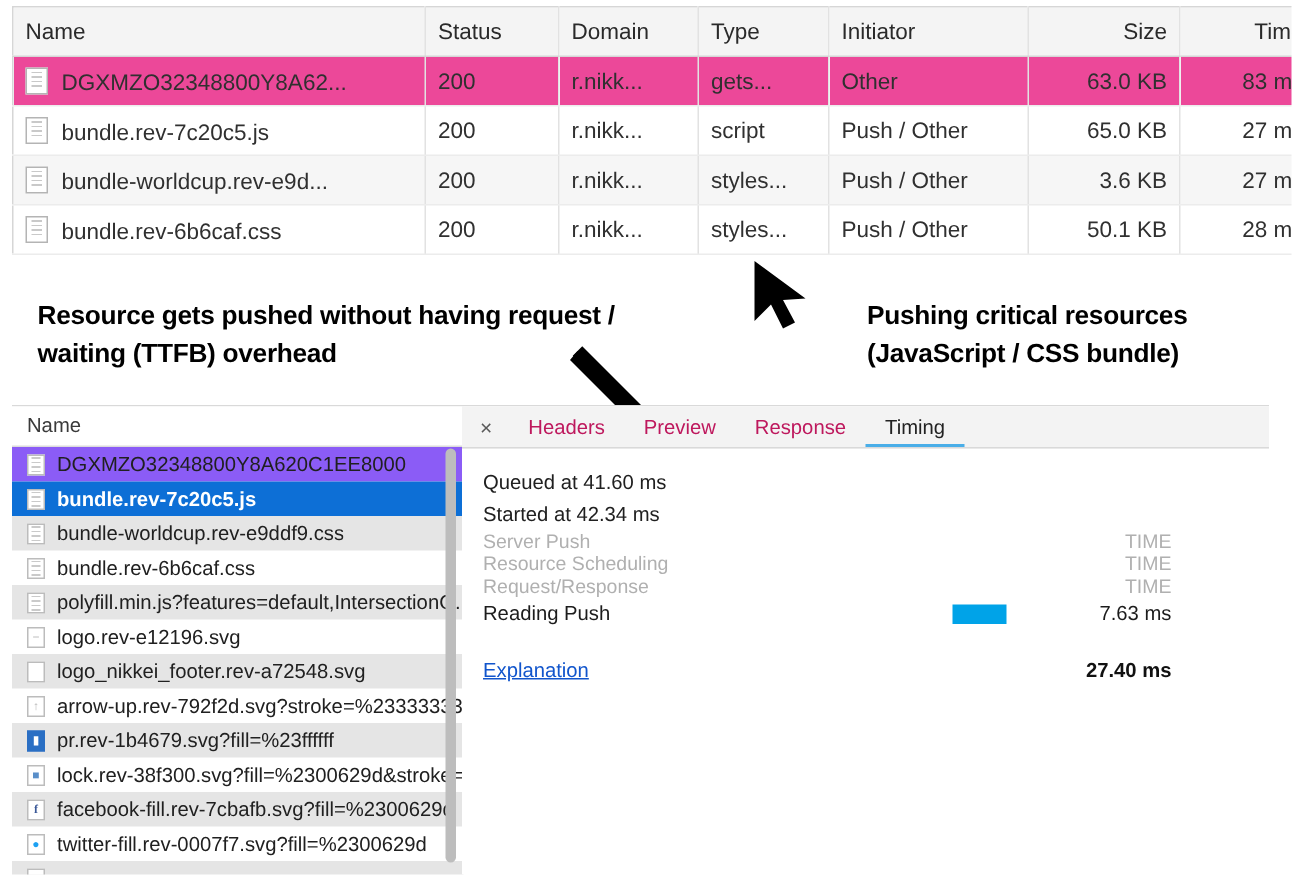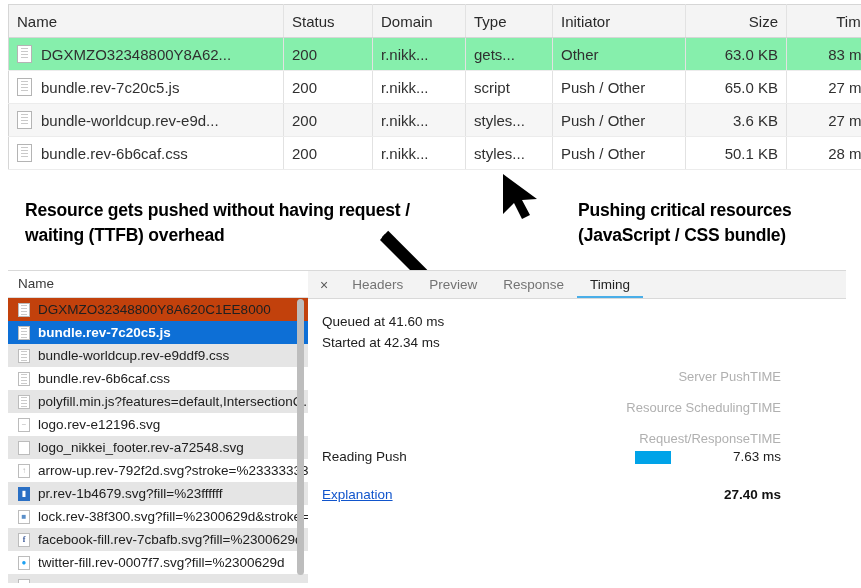--- a/index.html
+++ b/index.html
@@ -40,21 +40,21 @@
     white-space: nowrap;
     overflow: hidden;
   }
   .net-table th {
     background: #f4f4f4;
     border-bottom: 1px solid #d6d6d6;
     color: #2a2a2a;
     font-size: 15px;
   }
   .net-table td:last-child, .net-table th:last-child { border-right: none; }
-  .net-table tr.row-selected td { background: #86efac; }
+  .net-table tr.row-selected td { background: #ec4899; }
   .net-table tr.row-alt td { background: #f6f6f6; }
   .col-name   { width: 258px; }
   .col-status { width: 72px; }
   .col-domain { width: 76px; }
   .col-type   { width: 70px; }
   .col-init   { width: 116px; }
   .col-size   { width: 84px; text-align: right !important; }
   .col-time   { width: 74px; text-align: right !important; }
   .net-table td.c-size, .net-table td.c-time { text-align: right; }
   .net-table th.c-size, .net-table th.c-time { text-align: left; }
@@ -128,21 +128,21 @@
     line-height: 23px;
     padding-left: 10px;
     font-size: 13.5px;
     color: #202020;
     white-space: nowrap;
     overflow: hidden;
     display: flex;
     align-items: center;
   }
   .file-row.alt { background: #e5e5e5; }
-  .file-row.hl  { background: #c2410c; }
+  .file-row.hl  { background: #8b5cf6; }
   .file-row.sel { background: #0d6fd6; color: #fff; font-weight: bold; }
   .file-row .fname { overflow: hidden; text-overflow: clip; }
   .f-ico {
     width: 12px; height: 14px;
     flex: 0 0 12px;
     margin-right: 8px;
     border: 1px solid #bcbcbc;
     background: #fff;
     box-sizing: border-box;
     font-size: 8px;
@@ -194,41 +194,40 @@
   }
   .tabbar .close-x {
     font-size: 14px;
     color: #5a5a5a;
     padding: 0 11px 0 4px;
     line-height: 28px;
     cursor: default;
   }
   .tab {
     font-size: 13.5px;
-    color: #737373;
+    color: #be185d;
     padding: 0 13px;
     line-height: 27px;
     height: 27px;
     box-sizing: border-box;
     border-bottom: 2px solid transparent;
   }
   .tab.active { color: #222; border-bottom: 2px solid #4aaee8; }
 
   .detail-body { padding: 12px 0 0 14px; position: relative; }
   .meta-line {
     font-size: 13.5px;
     color: #202020;
     line-height: 21px;
   }
   .tg-section {
     font-size: 13px;
     color: #b0b0b0;
-    margin-top: 16px;
     display: flex;
-    justify-content: flex-end;
+    justify-content: space-between;
     padding-right: 65px;
   }
   .tg-row {
     font-size: 13.5px;
     color: #1c1c1c;
     height: 22px;
     line-height: 22px;
     position: relative;
     padding-right: 65px;
   }

